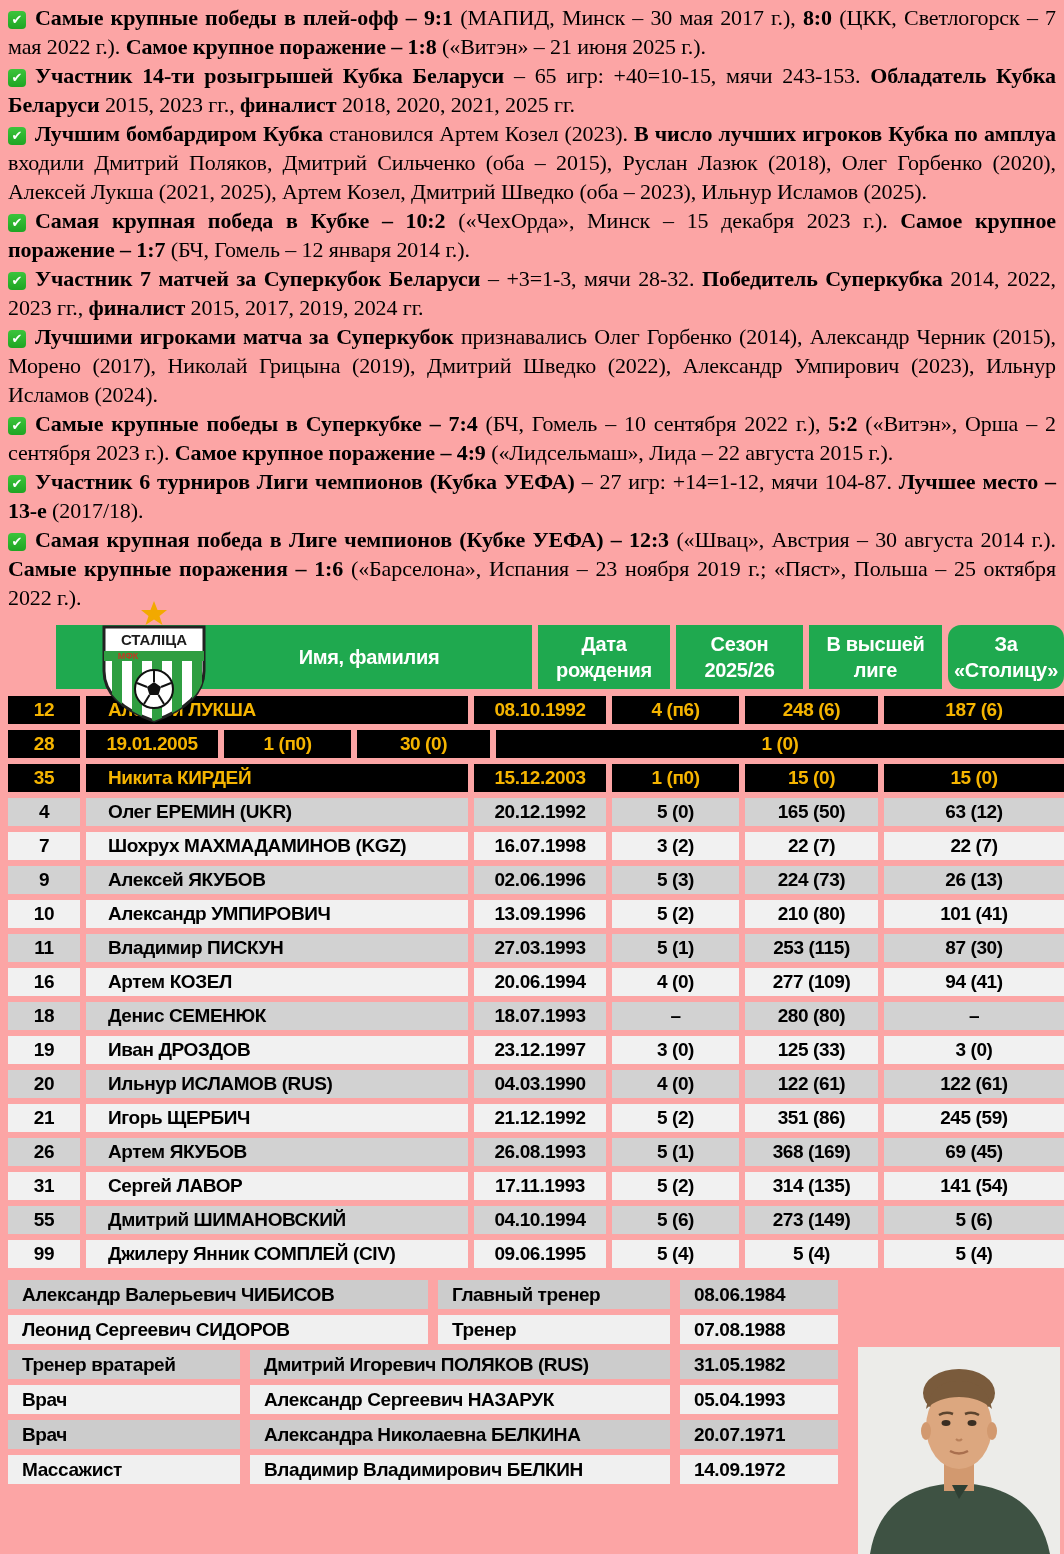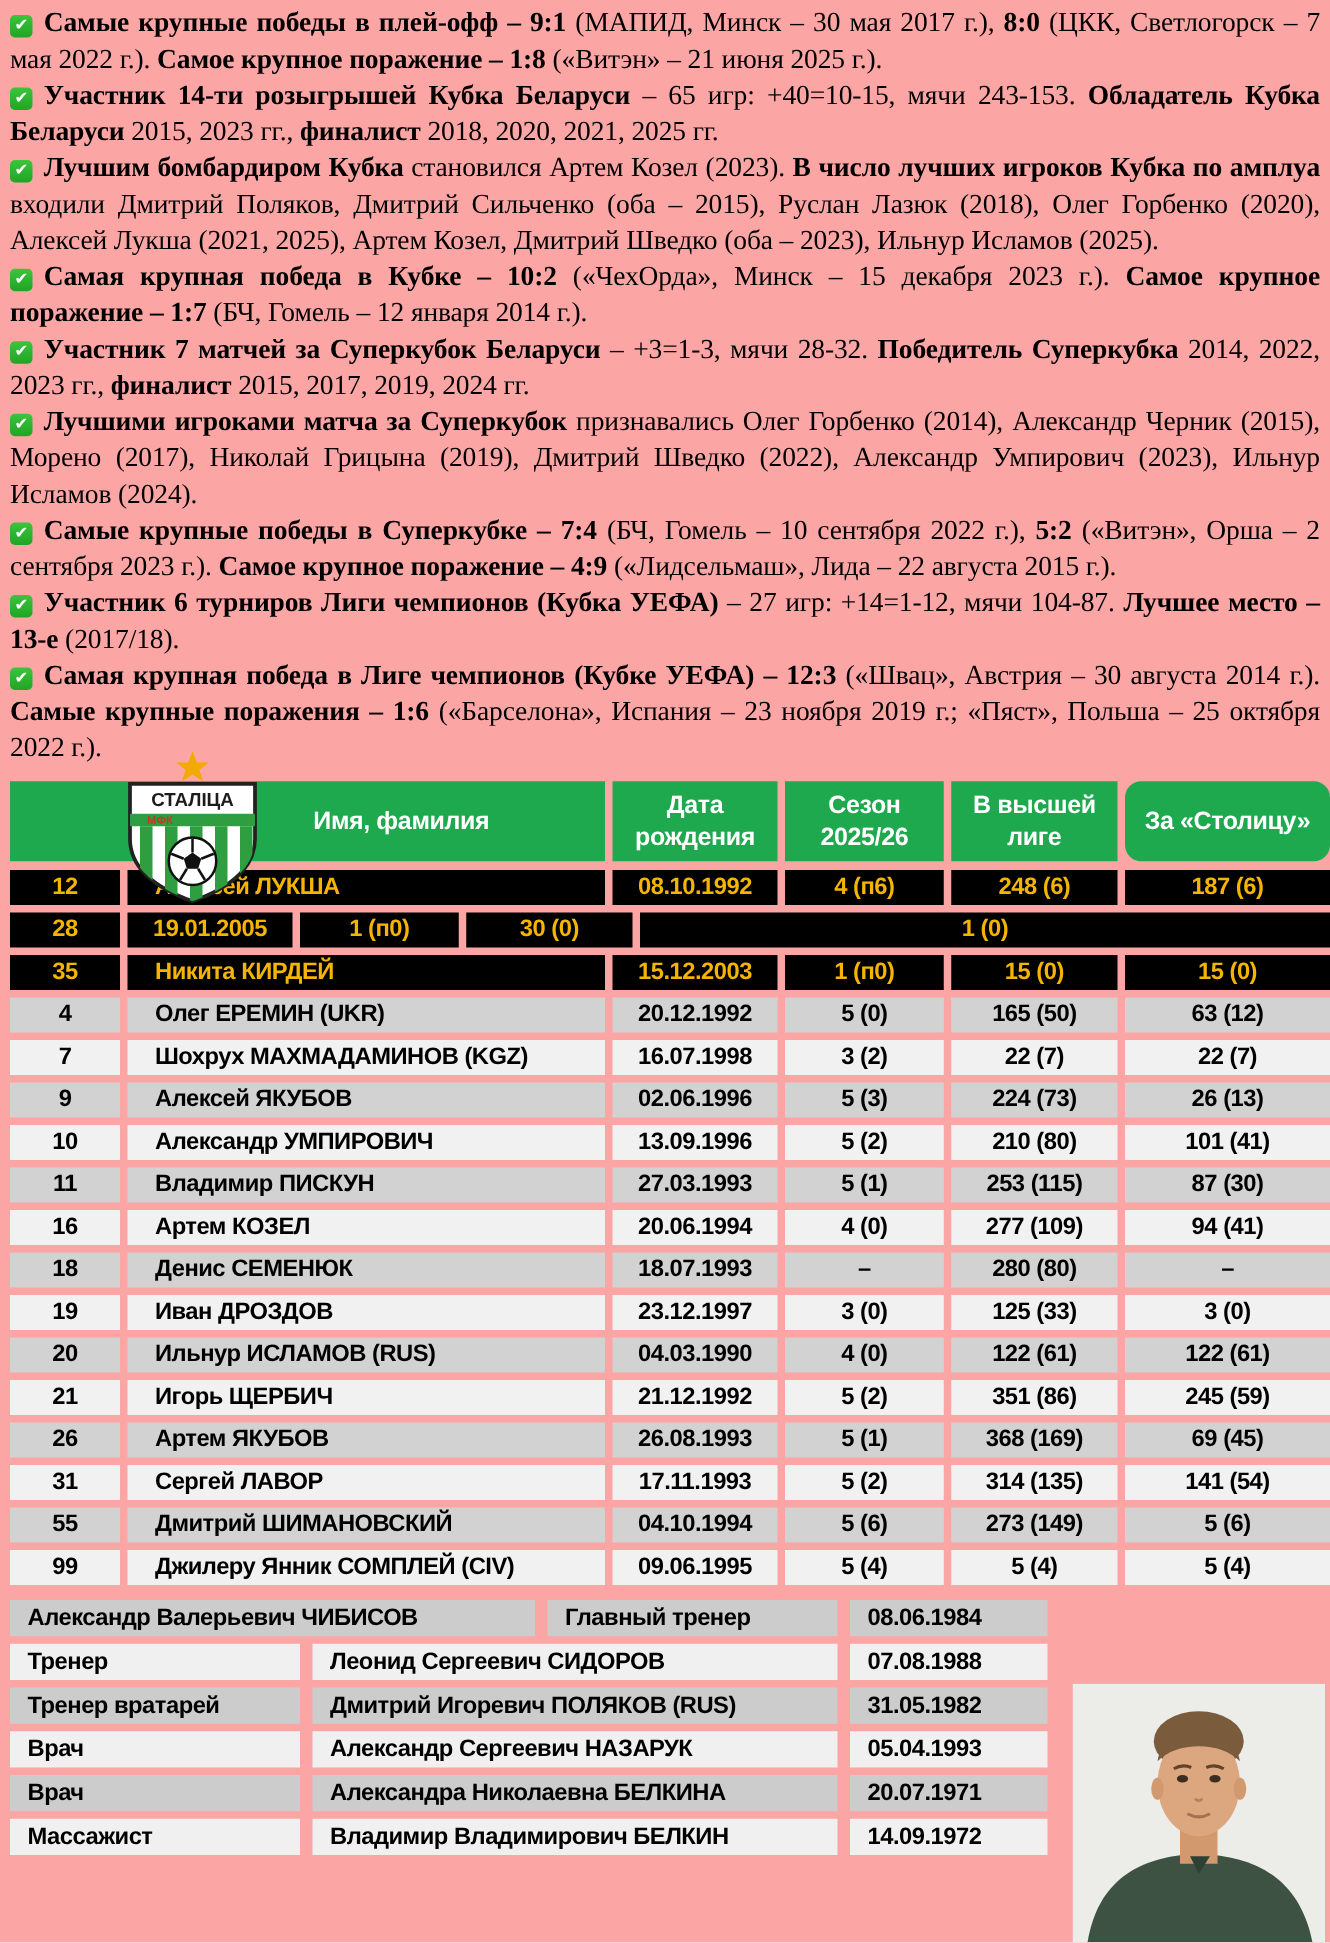--- a/index.html
+++ b/index.html
@@ -35,42 +35,42 @@
     font-size: 13px;
     font-weight: bold;
     font-family: "DejaVu Sans", sans-serif;
     vertical-align: 1px;
     margin-right: 9px;
   }
 
   
   .roster { position: relative; margin: 13px 0 0 8px; width: 1056px;
             font-family: "Liberation Sans", sans-serif; }
-  .r-head { display: flex; gap: 6px; height: 64px; margin-bottom: 7px; }
+  .r-head { display: flex; gap: 6px; height: 64px; margin-bottom: 7px; margin-left: 48px; }
   .h-cell {
     background: #1fa94f;
     color: #fff;
     font-weight: bold;
     font-size: 20px;
     line-height: 1.32;
     letter-spacing: -0.3px;
     display: flex; align-items: center; justify-content: center;
     text-align: center;
   }
   .h-name  { width: 476px; padding-left: 150px; }
   .h-birth { width: 132px; } .h-season { width: 127px; }
   .h-league{ width: 133px; } .h-club { flex: 1; border-radius: 13px; }
 
   .r-row { display: flex; gap: 6px; height: 28px; margin-bottom: 6px; }
   .r-row .cell {
     display: flex; align-items: center; justify-content: center;
     font-weight: bold; font-size: 19px; letter-spacing: -0.4px;
     color: #000; white-space: nowrap;
   }
-  .c-num   { width: 88px; }
+  .c-num   { width: 72px; }
   .c-name  { width: 382px; justify-content: flex-start !important; padding-left: 22px; }
   .c-birth { width: 132px; } .c-season { width: 127px; }
   .c-league{ width: 133px; } .c-club { flex: 1; }
   .r-row.gk .cell    { background: #000; color: #f5b400; }
   .r-row.dark .cell  { background: #d2d2d2; }
   .r-row.light .cell { background: #f1f1f1; }
 
   
   .crest { position: absolute; left: 80px; top: -26px; z-index: 2; }
 
@@ -310,22 +310,22 @@
 
   <div class="staff">
 
       <div class="s-row dark">
         <div class="cell s-name">Александр Валерьевич ЧИБИСОВ</div>
         <div class="cell s-role">Главный тренер</div>
         <div class="cell s-birth">08.06.1984</div>
       </div>
 
       <div class="s-row light">
+        <div class="cell s-name">Леонид Сергеевич СИДОРОВ</div>
         <div class="cell s-role">Тренер</div>
-        <div class="cell s-name">Леонид Сергеевич СИДОРОВ</div>
         <div class="cell s-birth">07.08.1988</div>
       </div>
 
       <div class="s-row dark">
         <div class="cell s-role">Тренер вратарей</div>
         <div class="cell s-name">Дмитрий Игоревич ПОЛЯКОВ (RUS)</div>
         <div class="cell s-birth">31.05.1982</div>
       </div>
 
       <div class="s-row light">

